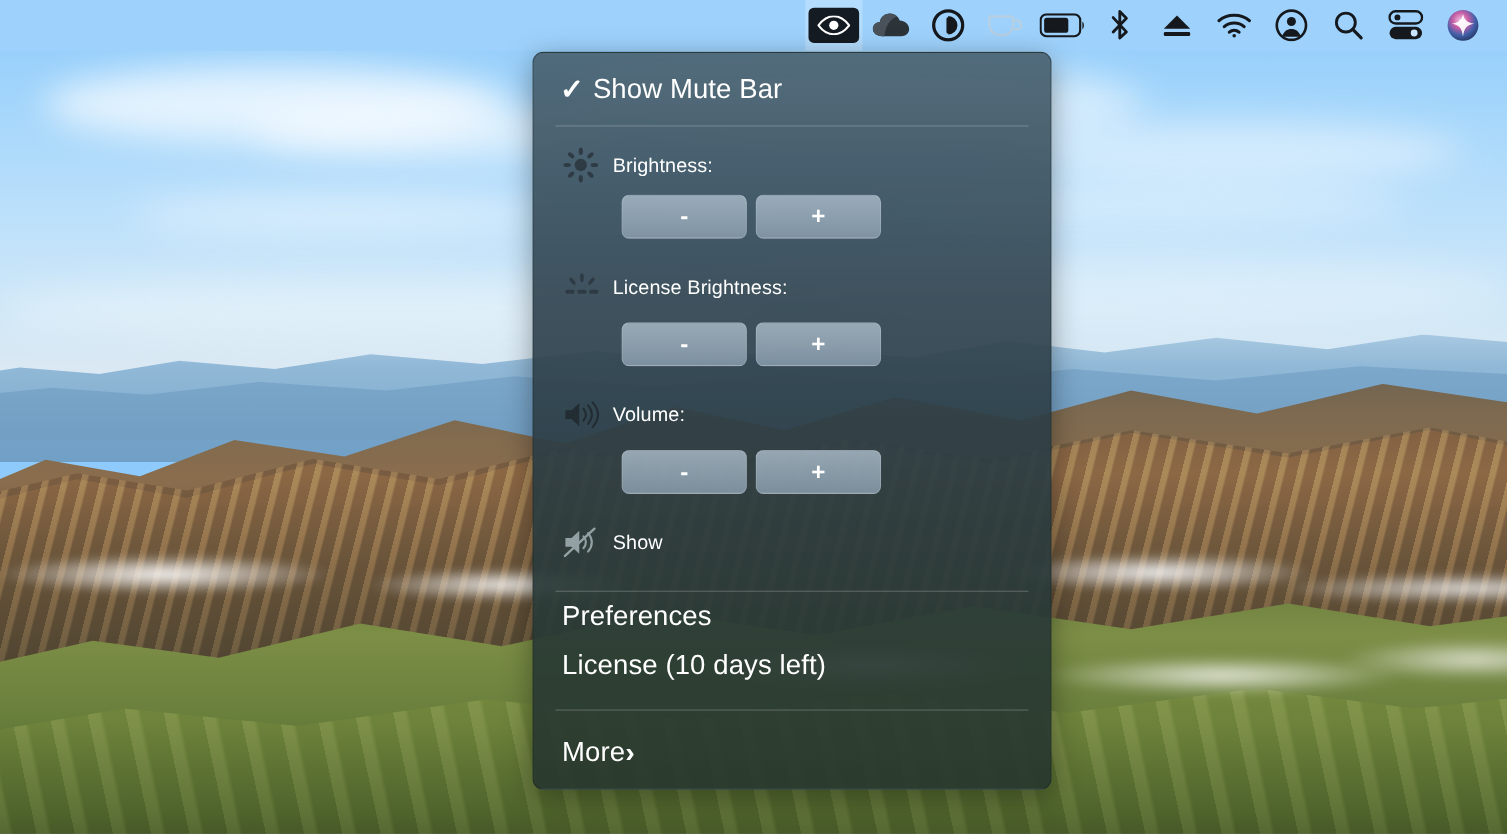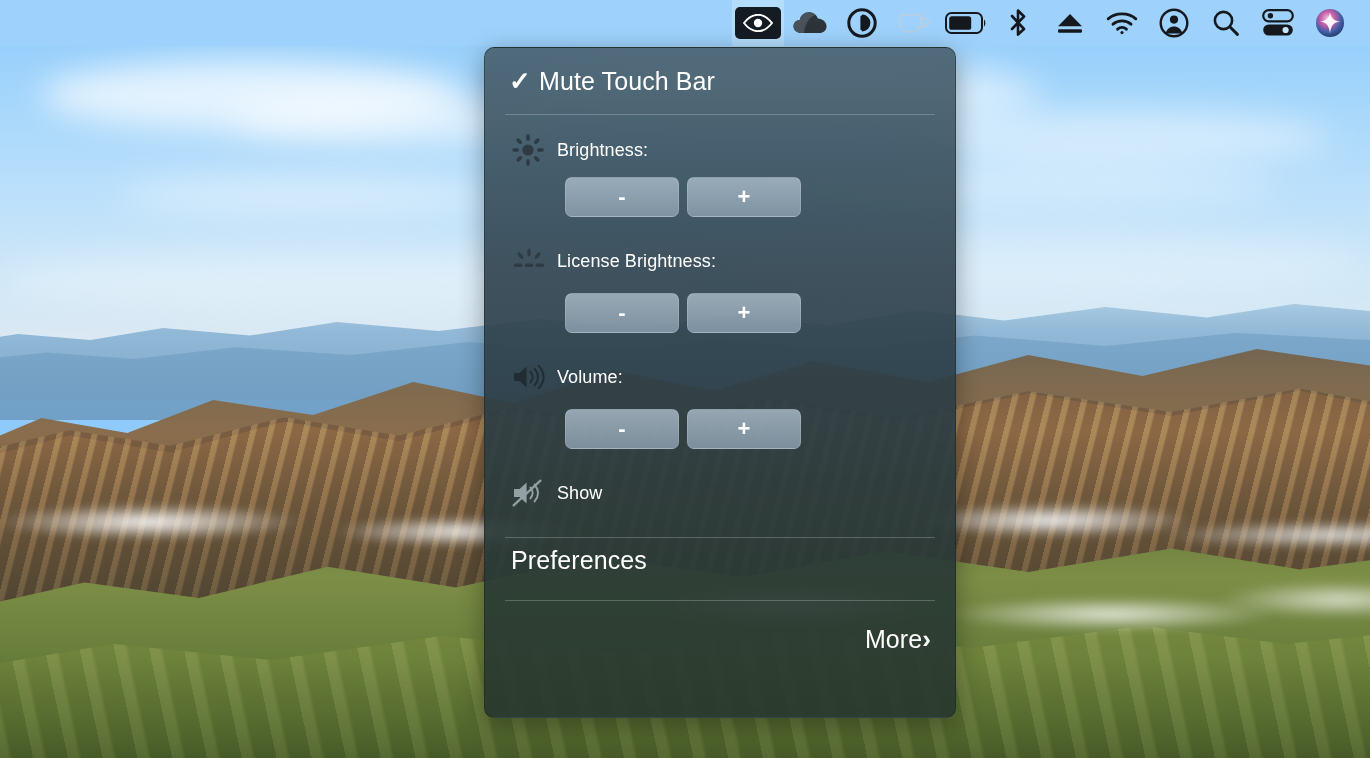--- a/index.html
+++ b/index.html
@@ -169,21 +169,21 @@
   }
   .stepper {
     width:114px; height:40px; border-radius:7px;
     background:linear-gradient(to bottom, rgba(172,189,202,0.82), rgba(140,160,176,0.82));
     border:1px solid rgba(255,255,255,0.14);
     color:#ffffff; font-size:22px; font-weight:600;
     display:flex; align-items:center; justify-content:center;
     cursor:default;
   }
   .item { height:45px; font-size:25px; }
-  .item.with-chevron { justify-content:flex-end; padding-right:24px; }
+  .item.with-chevron { justify-content:flex-start; padding-right:24px; }
   .chev { font-size:26px; font-weight:700; }
   .pad-top { padding-top:10px; }
 </style>
 </head>
 <body>
 
 <div id="desktop">
   <div class="sky"></div>
   <div class="cloud c1"></div>
   <div class="cloud c2"></div>
@@ -332,21 +332,21 @@
       </svg>
     </span>
   </div>
 
 </div>
 
 <div id="panel">
 
   <div class="row row-check">
     <span class="check">✓</span>
-    <span>Mute Touch Bar</span>
+    <span>Show Mute Bar</span>
   </div>
 
   <div class="sep"></div>
 
   <div class="row hdr pad-top">
     <span class="ico">
       <svg width="34" height="34" viewBox="0 0 34 34">
         <circle cx="17" cy="17" r="5.6" fill="#2f3b44"></circle>
         <g fill="#2f3b44">
           <ellipse cx="17" cy="4.6" rx="1.9" ry="3.4"></ellipse>
@@ -413,20 +413,23 @@
       </svg>
     </span>
     <span class="lbl">Show</span>
   </div>
 
   <div class="sep" style="margin-top:14px;"></div>
 
   <div class="row item" style="">
     <span>Preferences</span>
   </div>
+  <div class="row item">
+    <span>License (10 days left)</span>
+  </div>
 
   <div class="sep" style="margin-top:17px;"></div>
 
   <div class="row item with-chevron" style="margin-top:16px;">
     <span>More</span>
     <span class="chev">›</span>
   </div>
 
 </div>
 

